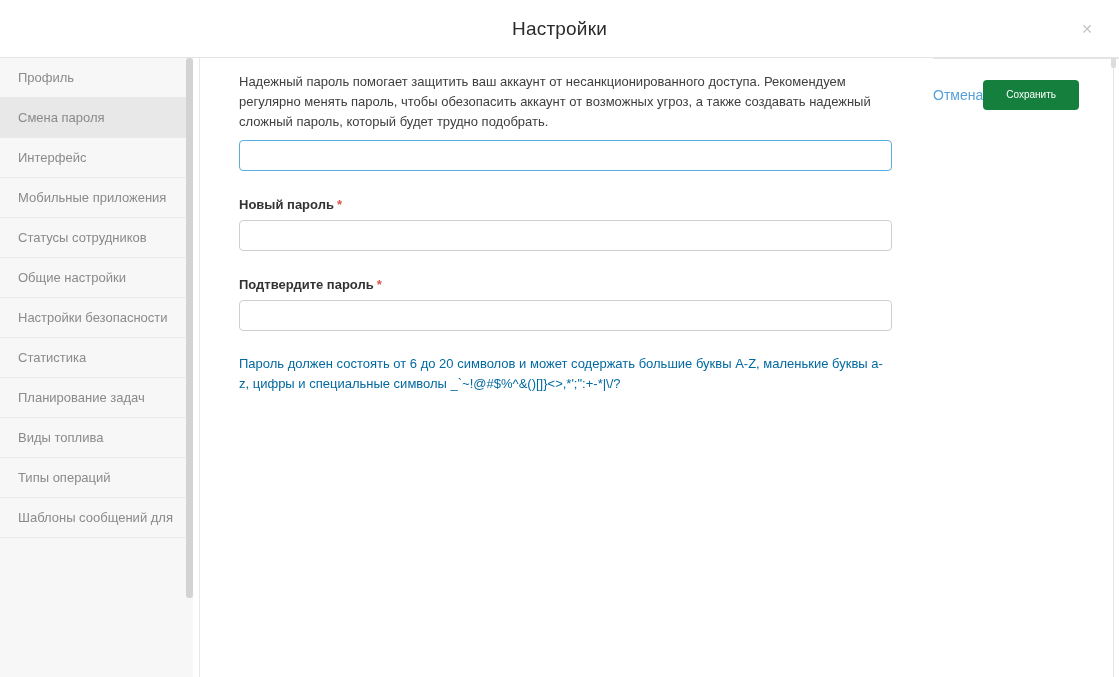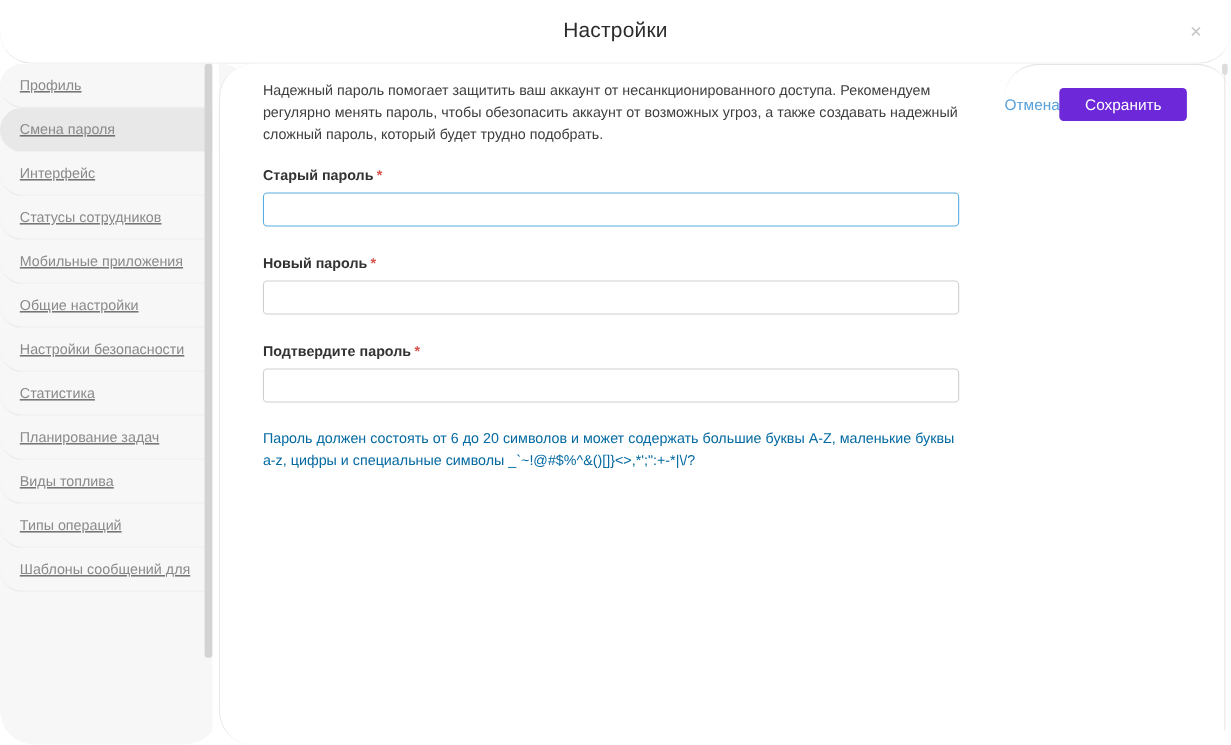--- a/index.html
+++ b/index.html
@@ -1,15 +1,15 @@
 <!DOCTYPE html>
 <html><head>
 <meta charset="utf-8">
 <style>
-  * { box-sizing: border-box; margin: 0; padding: 0; border-radius: 31px; }
+  * { box-sizing: border-box; margin: 0; padding: 0; }
   html, body { width: 1119px; height: 677px; }
   body {
     font-family: "Liberation Sans", sans-serif;
     background: #ffffff;
     color: #3e3e3e;
     overflow: hidden;
   }
   .modal { width: 1119px; height: 677px; display: flex; flex-direction: column; background: #fff; }
 
   
@@ -25,21 +25,21 @@
     color: #c6c6c6; font-size: 14px; cursor: pointer; line-height: 1;
   }
 
   
   .body { flex: 1; display: flex; min-height: 0; }
 
   .sidebar {
     width: 199px; flex: 0 0 199px;
     background: #f7f7f7; position: relative;
   }
-  .side-items { width: 222px; text-decoration: underline; }
+  .side-items { width: 222px; }
   .side-item {
     height: 40px; display: flex; align-items: center;
     padding-left: 18px; font-size: 13px; color: #8a8a8a;
     border-bottom: 1px solid #e9e9e9; cursor: pointer;
     background: #f7f7f7;
   }
   .side-item.active { background: #e8e8e8; }
   .side-lane {
     position: absolute; top: 0; right: 0; width: 6px; height: 100%;
     background: #ffffff;
@@ -81,22 +81,22 @@
 
   
   .footer {
     flex: 0 0 72px; height: 72px;
     border-top: 1px solid #e4e4e4;
     display: flex; align-items: center; justify-content: flex-end;
     padding-right: 40px; background: #fff;
   }
   .cancel-link { color: #57a0d9; font-size: 14px; cursor: pointer; }
   .save-btn {
-    background: #6d28d9; color: #fff; border: none; border-radius: 4px;
-    height: 30px; padding: 0 23px; font-size: 14px; cursor: pointer;
+    background: #15803d; color: #fff; border: none; border-radius: 4px;
+    height: 30px; padding: 0 23px; font-size: 10px; cursor: pointer;
     font-family: "Liberation Sans", sans-serif;
   }
 </style>
 </head>
 <body>
 
 <div class="modal">
 
   <div class="header">
     <div class="title">Настройки</div>
@@ -110,24 +110,24 @@
         <div class="side-item">
             <span>Профиль</span>
           </div>
         <div class="side-item active">
             <span>Смена пароля</span>
           </div>
         <div class="side-item">
             <span>Интерфейс</span>
           </div>
         <div class="side-item">
-            <span>Статусы сотрудников</span>
+            <span>Мобильные приложения</span>
           </div>
         <div class="side-item">
-            <span>Мобильные приложения</span>
+            <span>Статусы сотрудников</span>
           </div>
         <div class="side-item">
             <span>Общие настройки</span>
           </div>
         <div class="side-item">
             <span>Настройки безопасности</span>
           </div>
         <div class="side-item">
             <span>Статистика</span>
           </div>
@@ -146,21 +146,20 @@
       </div>
       <div class="side-lane"></div>
       <div class="side-thumb"></div>
     </div>
 
     <div class="right">
       <div class="main">
 
         <p class="desc">Надежный пароль помогает защитить ваш аккаунт от несанкционированного доступа. Рекомендуем регулярно менять пароль, чтобы обезопасить аккаунт от возможных угроз, а также создавать надежный сложный пароль, который будет трудно подобрать.</p>
 
-        <div class="field-label"><span>Старый пароль</span><span class="req">*</span></div>
         <input type="password" class="pw-input focused" value="" style="">
 
         <div class="field-label spaced"><span>Новый пароль</span><span class="req">*</span></div>
         <input type="password" class="pw-input" value="" style="">
 
         <div class="field-label spaced"><span>Подтвердите пароль</span><span class="req">*</span></div>
         <input type="password" class="pw-input" value="" style="">
 
         <p class="hint">Пароль должен состоять от 6 до 20 символов и может содержать большие буквы A-Z, маленькие буквы a-z, цифры и специальные символы _`~!@#$%^&amp;()[]}&lt;&gt;,*';":+-*|\/?</p>
 

